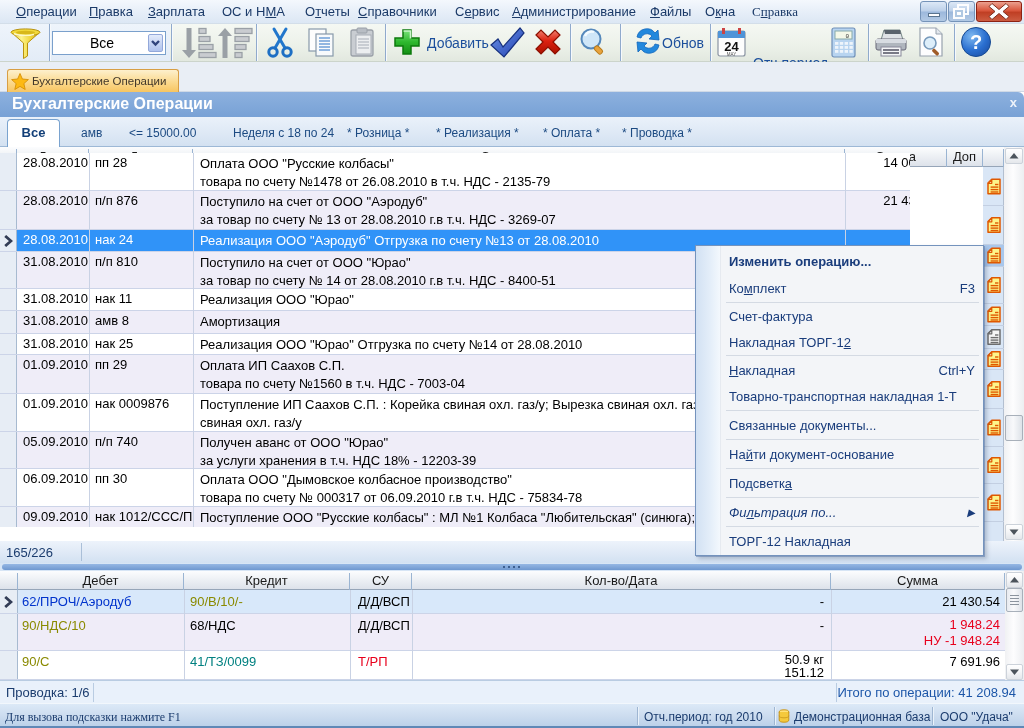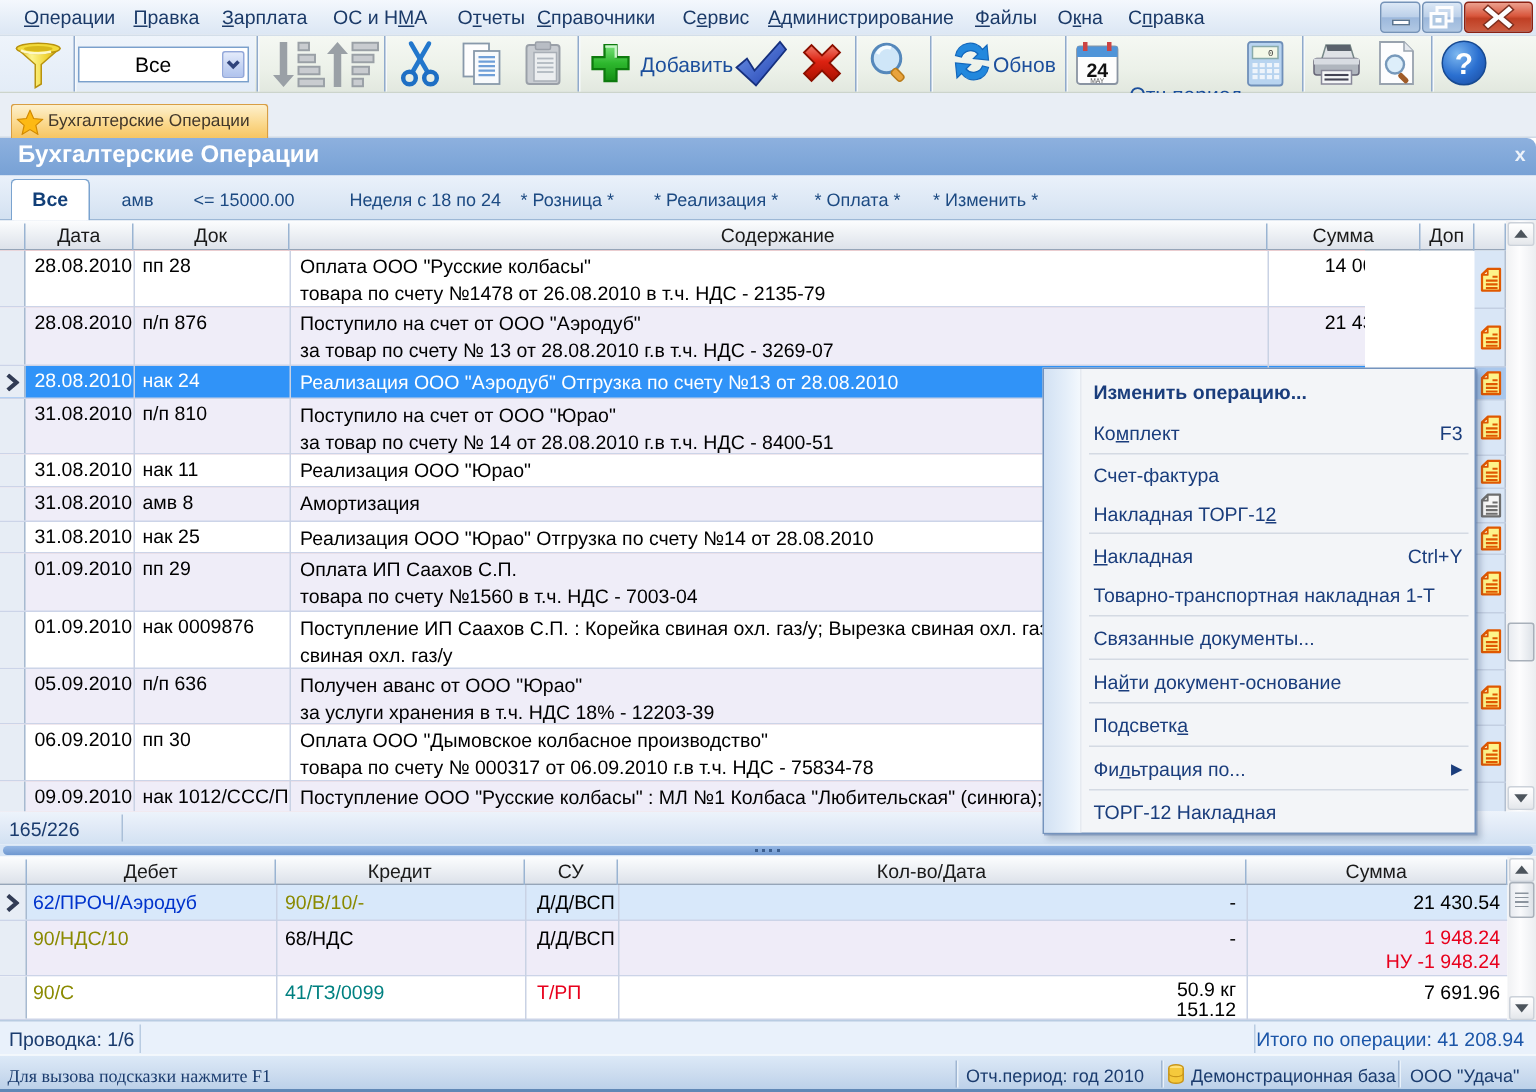--- a/index.html
+++ b/index.html
@@ -41,21 +41,21 @@
 .ftab {position:absolute; top:9px; font-size:12px; color:#1c4a82; white-space:nowrap;}
 #ftab-active {position:absolute; left:7px; top:2px; width:53px; height:28px; background:#fff;
   border:1px solid #7aa3cf; border-bottom:none; border-radius:4px 4px 0 0;
   font-size:13px; font-weight:bold; color:#123f78; text-align:center; line-height:26px;}
 
 
 #thead {left:0; top:147px; width:1024px; height:20px;
   background:linear-gradient(180deg,#fcfdfe 0%,#eef1f5 45%,#dde2ea 100%);
   border-bottom:1px solid #96a5b8; font-size:13px; color:#1a1a1a;}
 .hcell {position:absolute; top:2px; text-align:center; border-right:1px solid #9ab4d2; height:18px;}
-#tbody {left:0; top:167px; width:910px; height:374px; overflow:hidden; background:#fca5a5;}
+#tbody {left:0; top:153px; width:910px; height:374px; overflow:hidden; background:#0ea5e9;}
 .trow {position:absolute; left:0; width:983px; border-bottom:1px solid #ccd4e8; font-size:13px; color:#000;}
 .trow .gut {position:absolute; left:0; top:0; bottom:0; width:17px; background:#e7edf5; border-right:1px solid #a7bad0;}
 .cell {position:absolute; top:2px; white-space:nowrap; overflow:hidden;}
 .cd {left:23px;}
 .ck {left:95px;}
 .cc {left:200px; right:180px; line-height:18px;}
 .cs {right:42px; text-align:right;}
 .vline {position:absolute; top:0; bottom:0; width:1px; background:#c9d2e4;}
 .sel {background:#3093f8; color:#fff;}
 .arrowmark {position:absolute; left:4px; width:9px; height:12px;}
@@ -105,21 +105,21 @@
     <span class="mitem" style="left:16px;"><u>О</u>перации</span>
     <span class="mitem" style="left:89px;"><u>П</u>равка</span>
     <span class="mitem" style="left:148px;"><u>З</u>арплата</span>
     <span class="mitem" style="left:222px;">ОС и Н<u>М</u>А</span>
     <span class="mitem" style="left:305px;">О<u>т</u>четы</span>
     <span class="mitem" style="left:358px;"><u>С</u>правочники</span>
     <span class="mitem" style="left:455px;">С<u>е</u>рвис</span>
     <span class="mitem" style="left:512px;"><u>А</u>дминистрирование</span>
     <span class="mitem" style="left:650px;"><u>Ф</u>айлы</span>
     <span class="mitem" style="left:705px;">О<u>к</u>на</span>
-    <span class="mitem" style="left:752px;">С<u>п</u>равка</span>
+    <span class="mitem" style="left:752px;font-family:Liberation Serif, serif;">С<u>п</u>равка</span>
     <span class="wbtn" style="left:920px; width:27px; background:linear-gradient(180deg,#dce8f6 0%,#bcd0e9 48%,#9cb8dc 52%,#b2c9e4 100%); border:1px solid #7593b8;">
       <span style="position:absolute; left:7px; top:11px; width:12px; height:4px; background:#fdfdfe; border:1px solid #5a748f;"></span>
       </span>
     <span class="wbtn" style="left:948px; width:27px; background:linear-gradient(180deg,#dce8f6 0%,#bcd0e9 48%,#9cb8dc 52%,#b2c9e4 100%); border:1px solid #7593b8;">
       <svg width="25" height="19" style="position:absolute;left:0;top:0;">
           <rect x="9" y="3" width="10" height="9" fill="none" stroke="#fdfdfe" stroke-width="2"></rect>
           <rect x="5" y="7" width="10" height="9" fill="#b0c8e2" stroke="#fdfdfe" stroke-width="2"></rect>
           <rect x="8" y="10" width="4" height="3" fill="#fff"></rect>
         </svg>
       </span>
@@ -322,21 +322,21 @@
       <span class="x">х</span>
     </div>
   <div id="ftabs" class="abs">
     <div id="ftab-active">Все</div>
     <span class="ftab" style="left:81px;">амв</span>
     <span class="ftab" style="left:129px;">&lt;= 15000.00</span>
     <span class="ftab" style="left:233px;">Неделя с 18 по 24</span>
     <span class="ftab" style="left:347px;">* Розница *</span>
     <span class="ftab" style="left:436px;">* Реализация *</span>
     <span class="ftab" style="left:543px;">* Оплата *</span>
-    <span class="ftab" style="left:622px;">* Изменить *</span>
+    <span class="ftab" style="left:622px;">* Проводка *</span>
   </div>
   <div id="thead" class="abs">
     <span class="hcell" style="left:0; width:17px;"></span>
     <span class="hcell" style="left:17px; width:72px;">Дата</span>
     <span class="hcell" style="left:89px; width:104px;">Док</span>
     <span class="hcell" style="left:193px; width:652px;">Содержание</span>
     <span class="hcell" style="left:845px; width:102px;">Сумма</span>
     <span class="hcell" style="left:947px; width:36px;">Доп</span>
     <span class="hcell" style="left:983px; width:21px;"></span>
   </div>
@@ -397,21 +397,21 @@
     </div>
     <div class="trow" style="top:241px; height:38px; background:#fff;">
       <span class="gut"></span>
         <span class="cell cd">01.09.2010</span>
         <span class="cell ck">нак 0009876</span>
       <span class="cell cc" style="right:10px;">Поступление ИП Саахов С.П. : Корейка свиная охл. газ/у; Вырезка свиная охл. газ<br>свиная охл. газ/у</span>
     </div>
     <div class="trow" style="top:279px; height:37px; background:#efedf8;">
       <span class="gut"></span>
         <span class="cell cd">05.09.2010</span>
-        <span class="cell ck">п/п 636</span>
+        <span class="cell ck">п/п 740</span>
       <span class="cell cc">Получен аванс от ООО "Юрао"<br>за услуги хранения в т.ч. НДС 18% - 12203-39</span>
     </div>
     <div class="trow" style="top:316px; height:38px; background:#fff;">
       <span class="gut"></span>
         <span class="cell cd">06.09.2010</span>
         <span class="cell ck">пп 30</span>
       <span class="cell cc">Оплата ООО "Дымовское колбасное производство"<br>товара по счету № 000317 от 06.09.2010 г.в т.ч. НДС - 75834-78</span>
     </div>
     <div class="trow" style="top:354px; height:22px; background:#efedf8;">
       <span class="gut"></span>
@@ -577,17 +577,17 @@
     <span class="msep" style="top:109px;"></span>
     <span class="mi" style="top:117px;"><u>Н</u>акладная<span class="sc">Ctrl+Y</span></span>
     <span class="mi" style="top:143px;">Товарно-транспортная накладная 1-Т</span>
     <span class="msep" style="top:164px;"></span>
     <span class="mi" style="top:172px;">Связанные документы...</span>
     <span class="msep" style="top:193px;"></span>
     <span class="mi" style="top:201px;">На<u>й</u>ти документ-основание</span>
     <span class="msep" style="top:222px;"></span>
     <span class="mi" style="top:230px;">Подсветк<u>а</u></span>
     <span class="msep" style="top:251px;"></span>
-    <span class="mi" style="top:259px;">Фи<u>л</u>ьтрация по...<span class="sc" style="font-size:10px; top:2px;">▶</span></span>
+    <span class="mi" style="top:259px;font-style:italic;">Фи<u>л</u>ьтрация по...<span class="sc" style="font-size:10px; top:2px;">▶</span></span>
     <span class="msep" style="top:280px;"></span>
     <span class="mi" style="top:288px;">ТОРГ-12 Накладная</span>
   </div>
 </div>
 
 </body></html>

